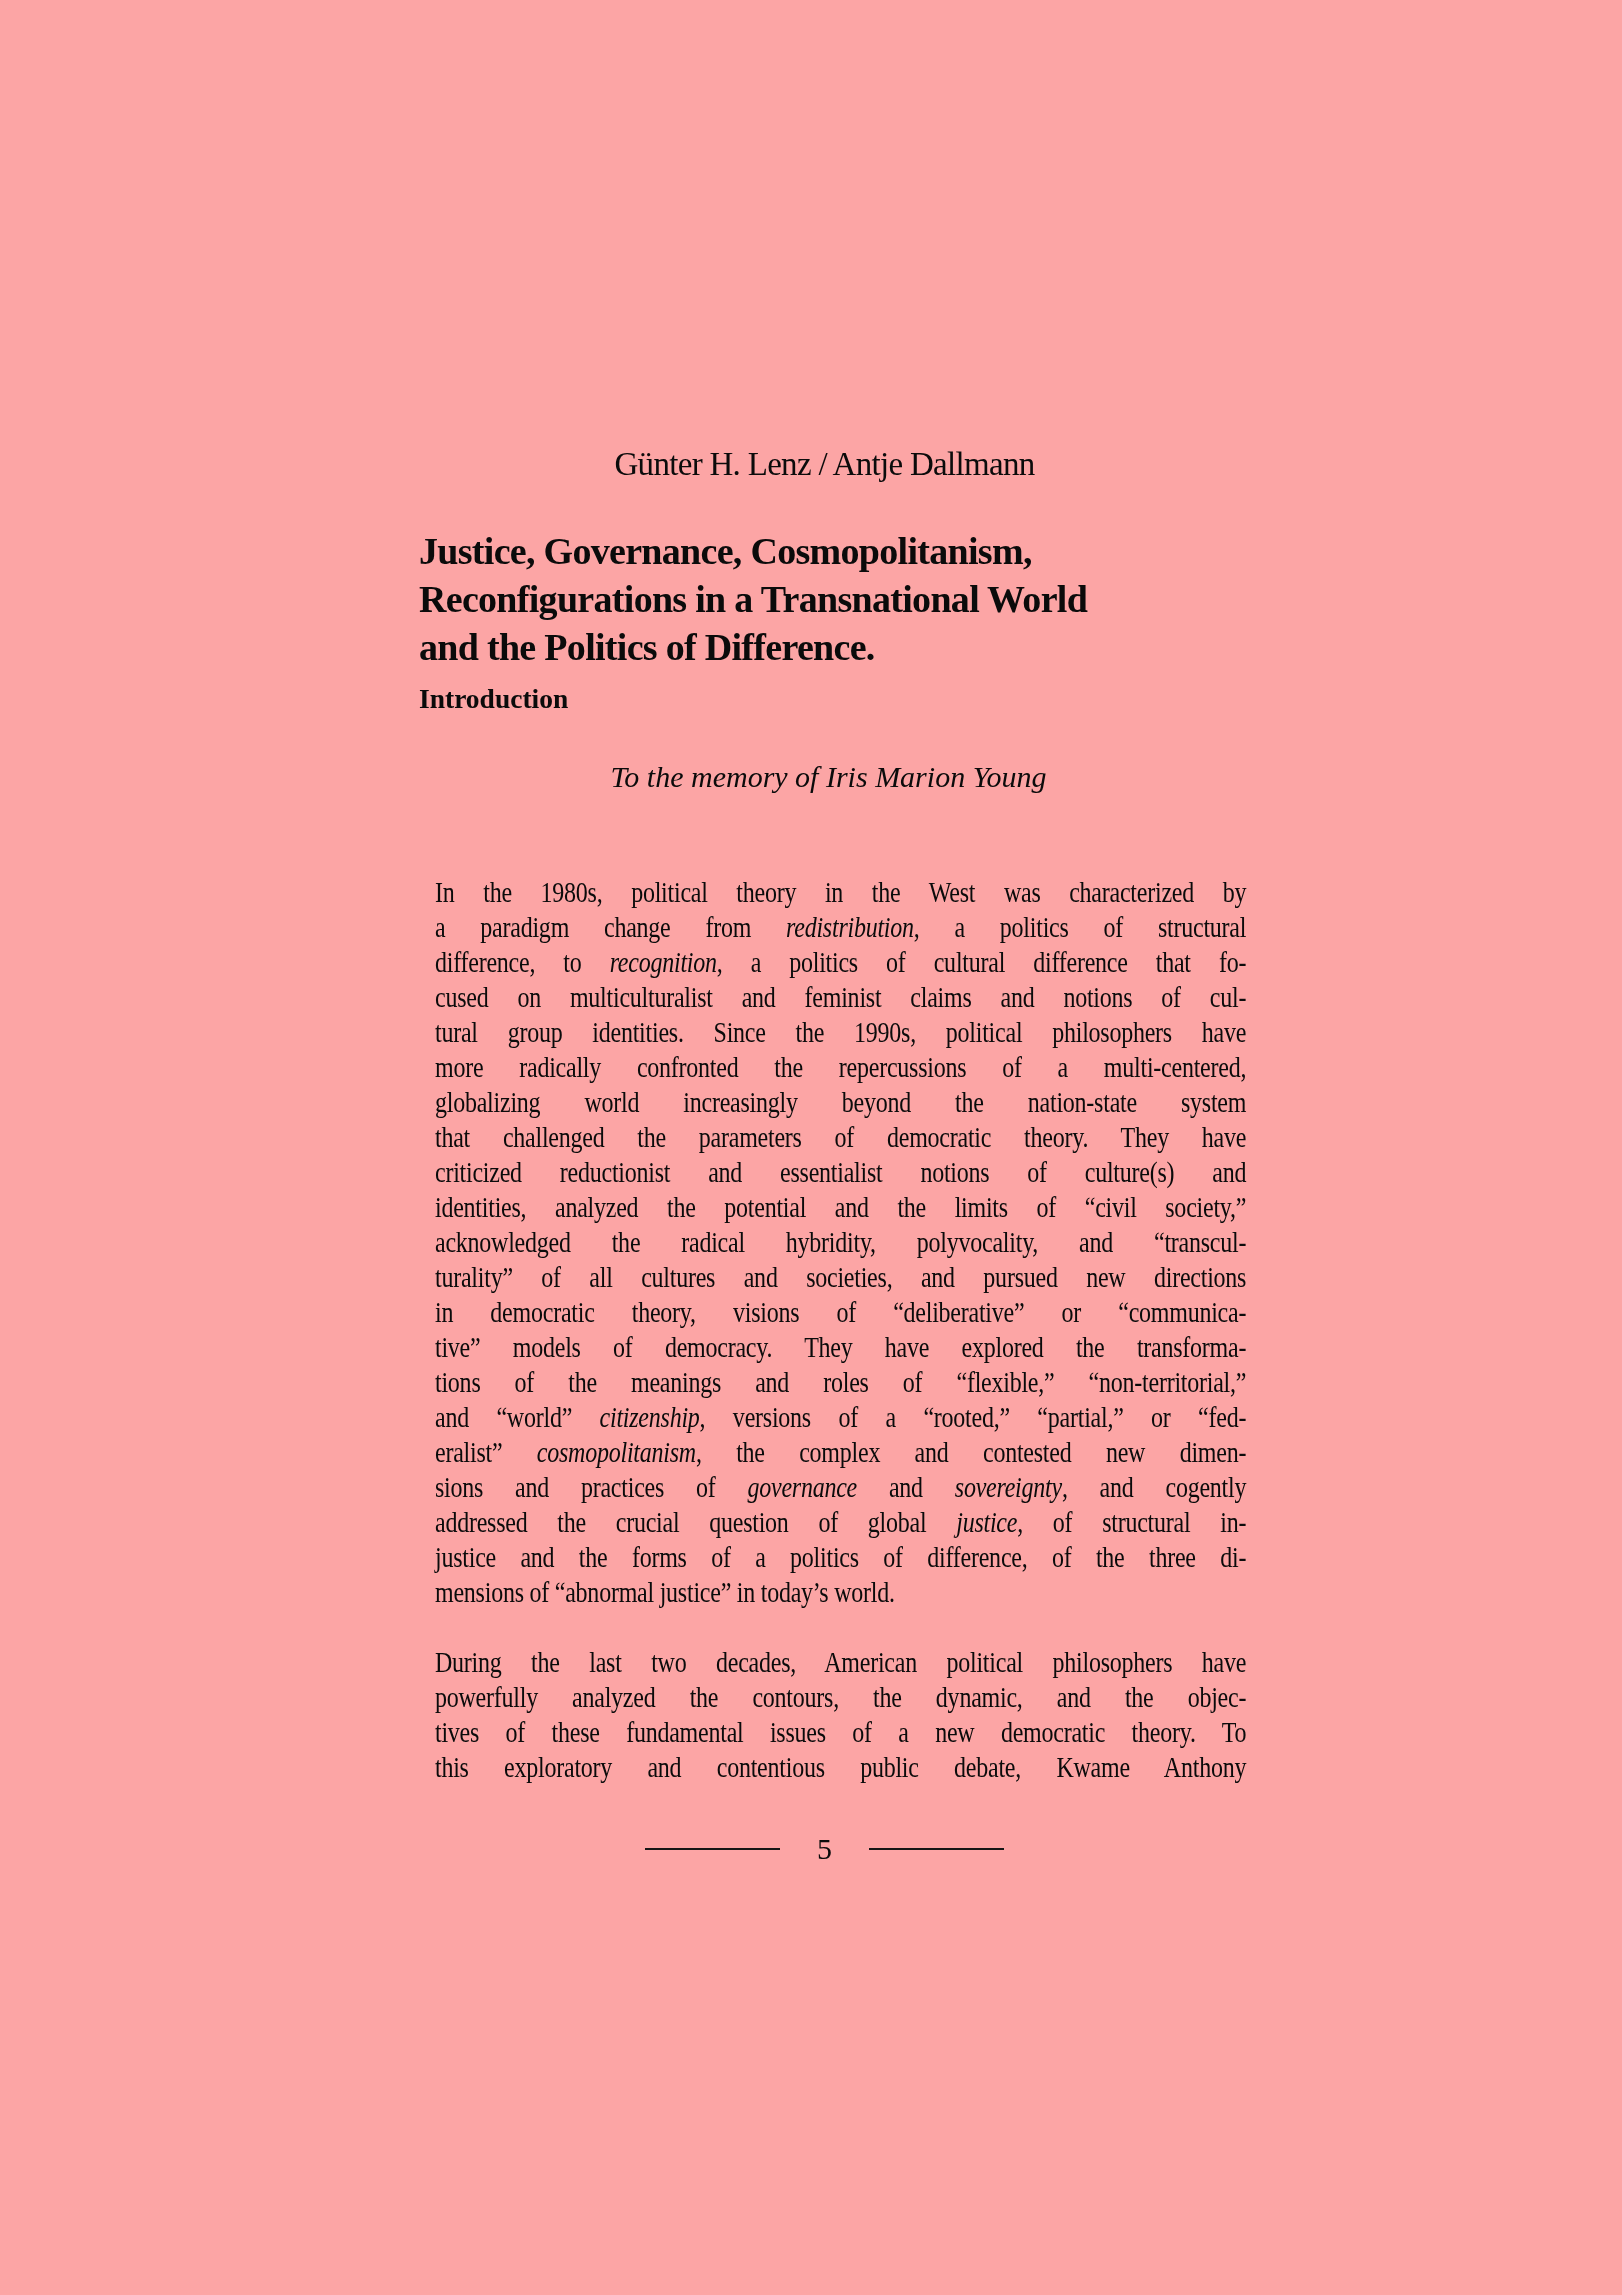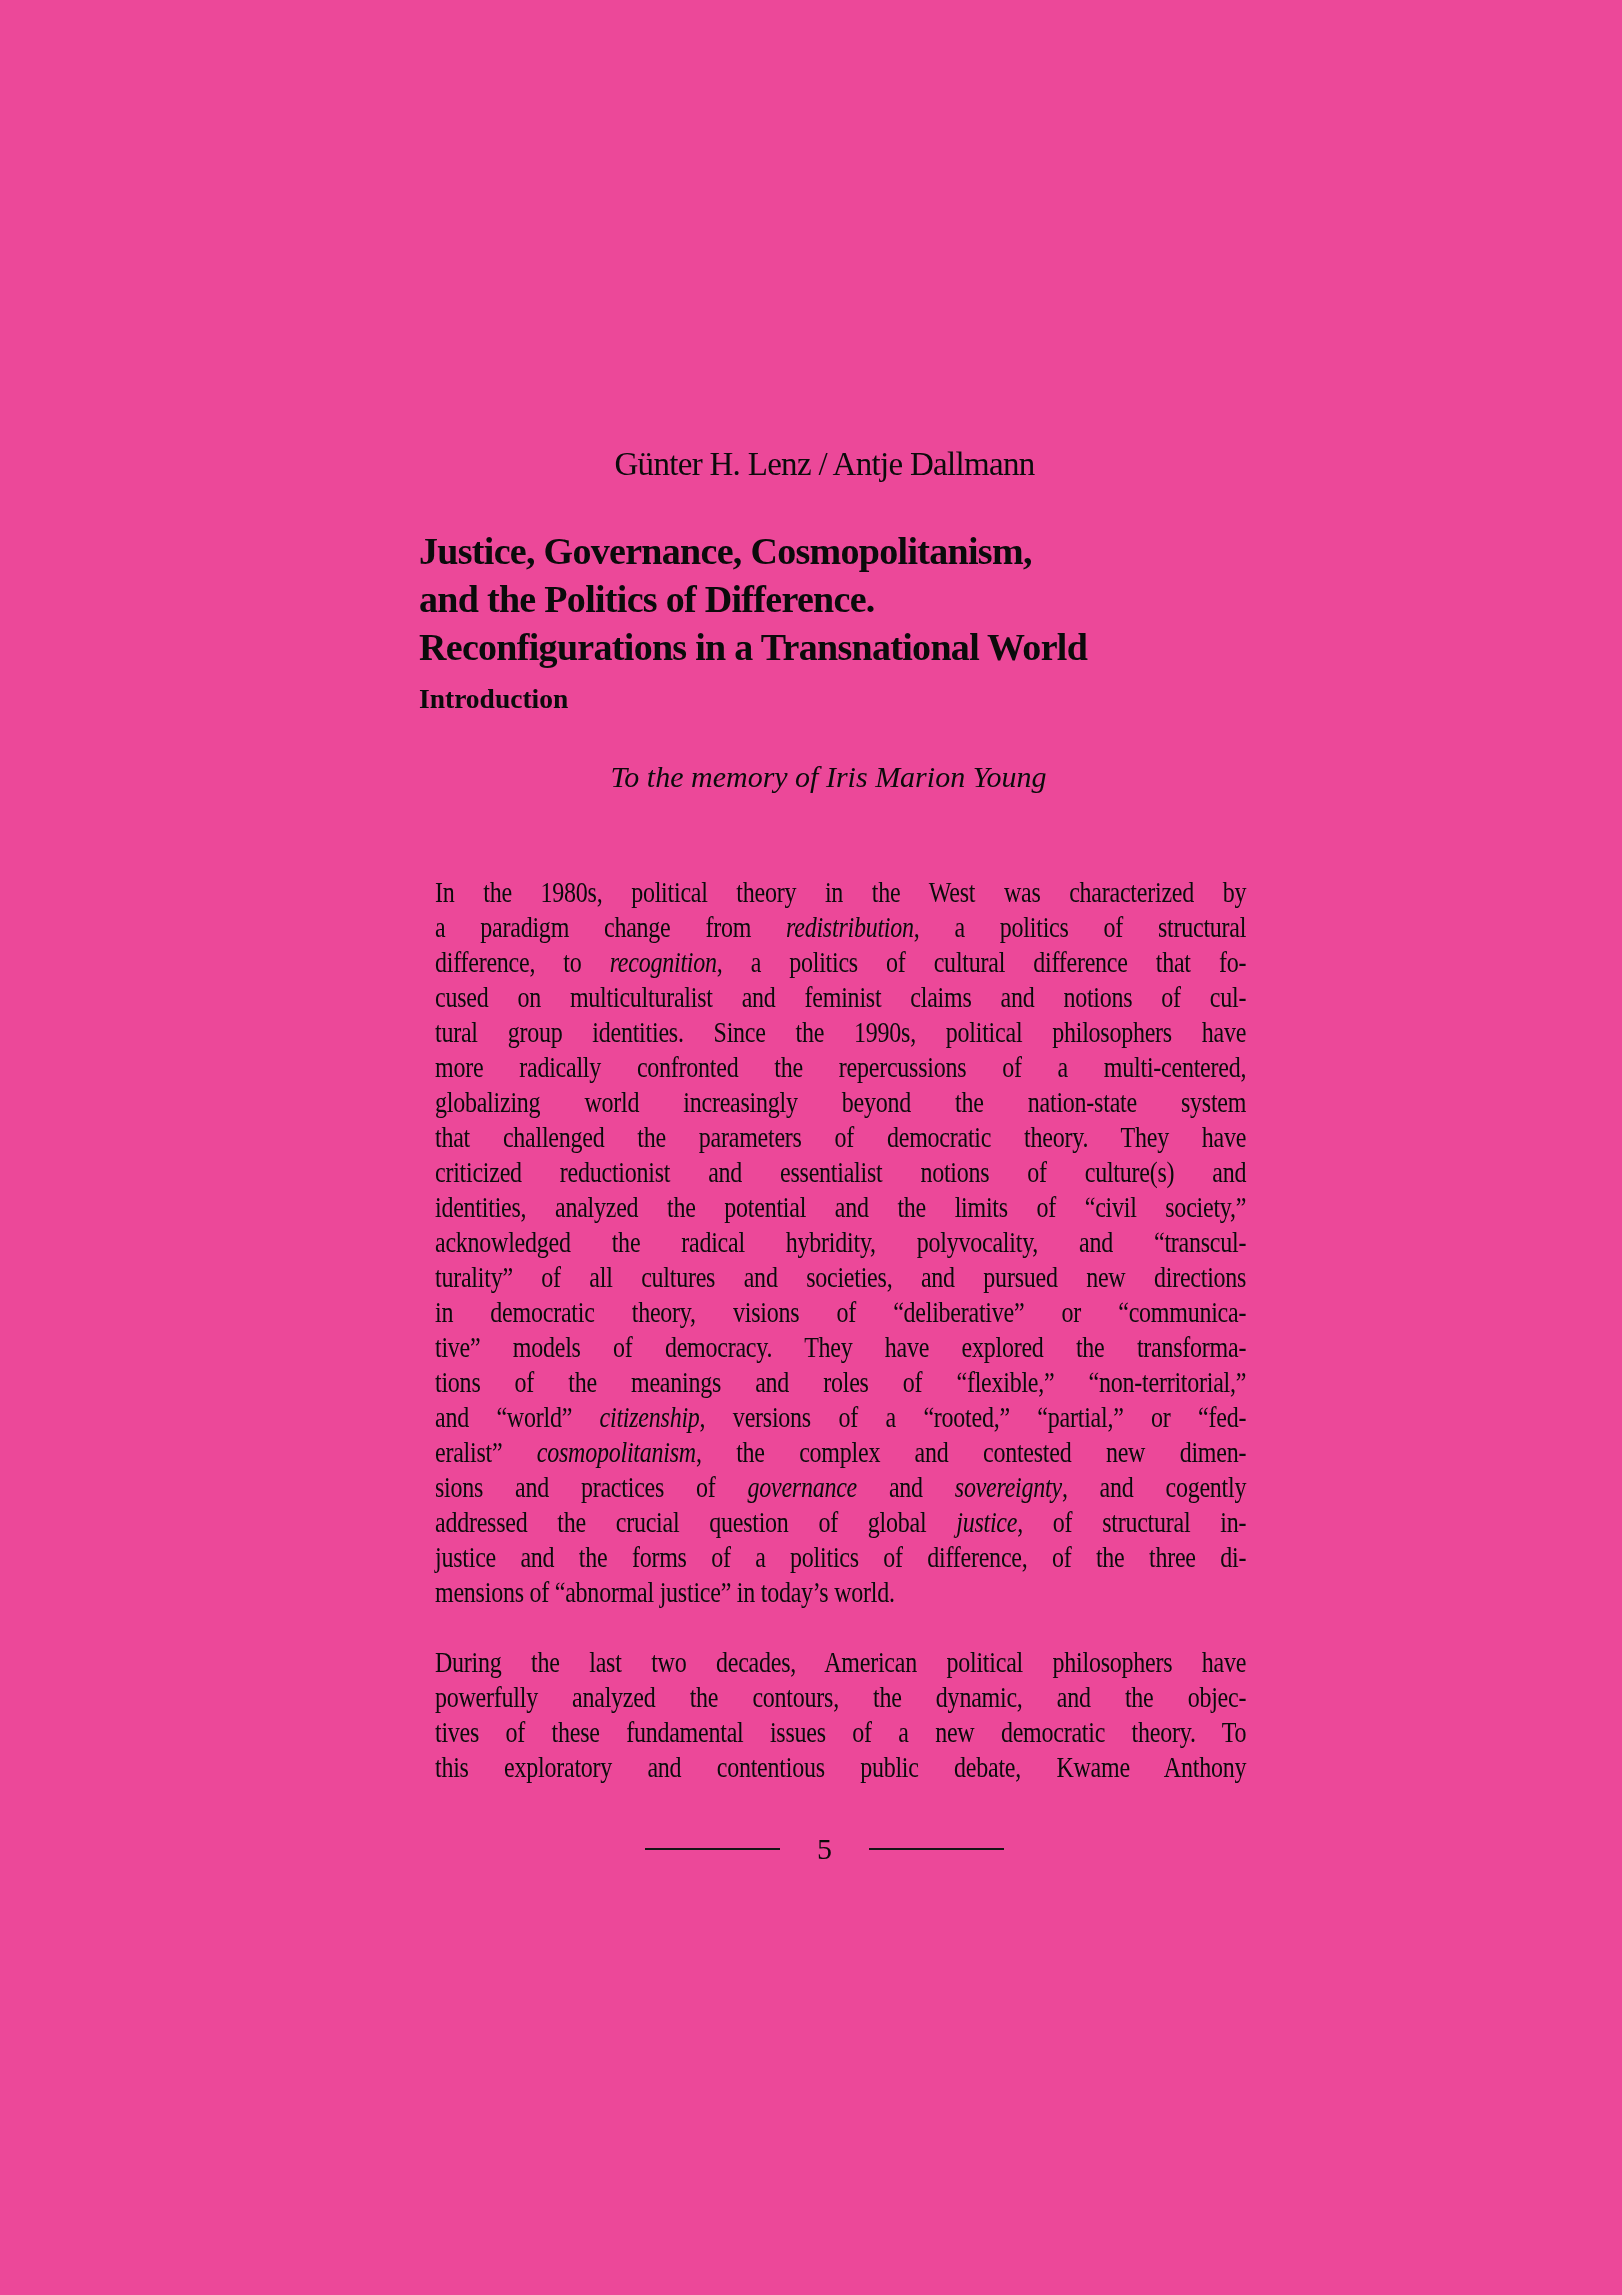--- a/index.html
+++ b/index.html
@@ -1,20 +1,20 @@
 <!DOCTYPE html>
 <html style="font-size:10.5px"><head>
 <meta charset="utf-8">
 <style>
   html, body { margin: 0; padding: 0; background: #e8e8e8; }
   .page {
     position: relative;
     width: 1623px;
     height: 2295px;
-    background: #ec4899;
+    background: #fca5a5;
     font-family: "Liberation Serif", "DejaVu Serif", serif;
     color: #0b0b0b;
     overflow: hidden;
   }
   .content {
     position: absolute;
     left: 419px;
     top: 0;
     width: 811px;
     height: 100%;
@@ -94,22 +94,22 @@
 </head>
 <body>
 
 <div class="page">
   <div class="content">
 
     <div class="author">Günter H. Lenz / Antje Dallmann</div>
 
     <div class="title">
       <div>Justice, Governance, Cosmopolitanism,</div>
+      <div>Reconfigurations in a Transnational World</div>
       <div>and the Politics of Difference.</div>
-      <div>Reconfigurations in a Transnational World</div>
     </div>
 
     <div class="subtitle">Introduction</div>
 
     <div class="dedication">To the memory of Iris Marion Young</div>
 
     <div class="bodytext">
       <div class="para">
           <div class="line"><span>In the 1980s, political theory in the West was characterized by</span></div>
           <div class="line"><span>a paradigm change from </span><em>redistribution</em><span>, a politics of structural</span></div>

